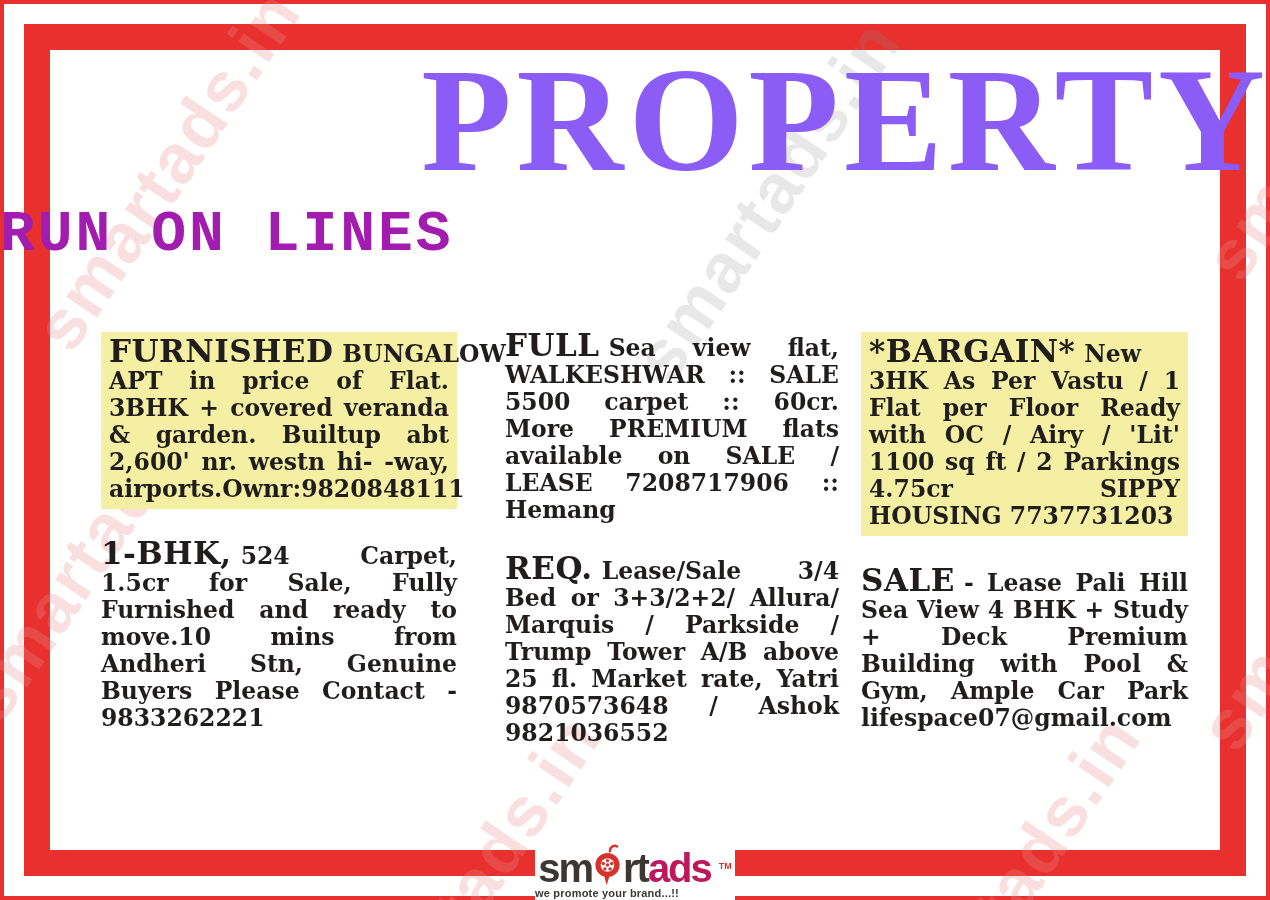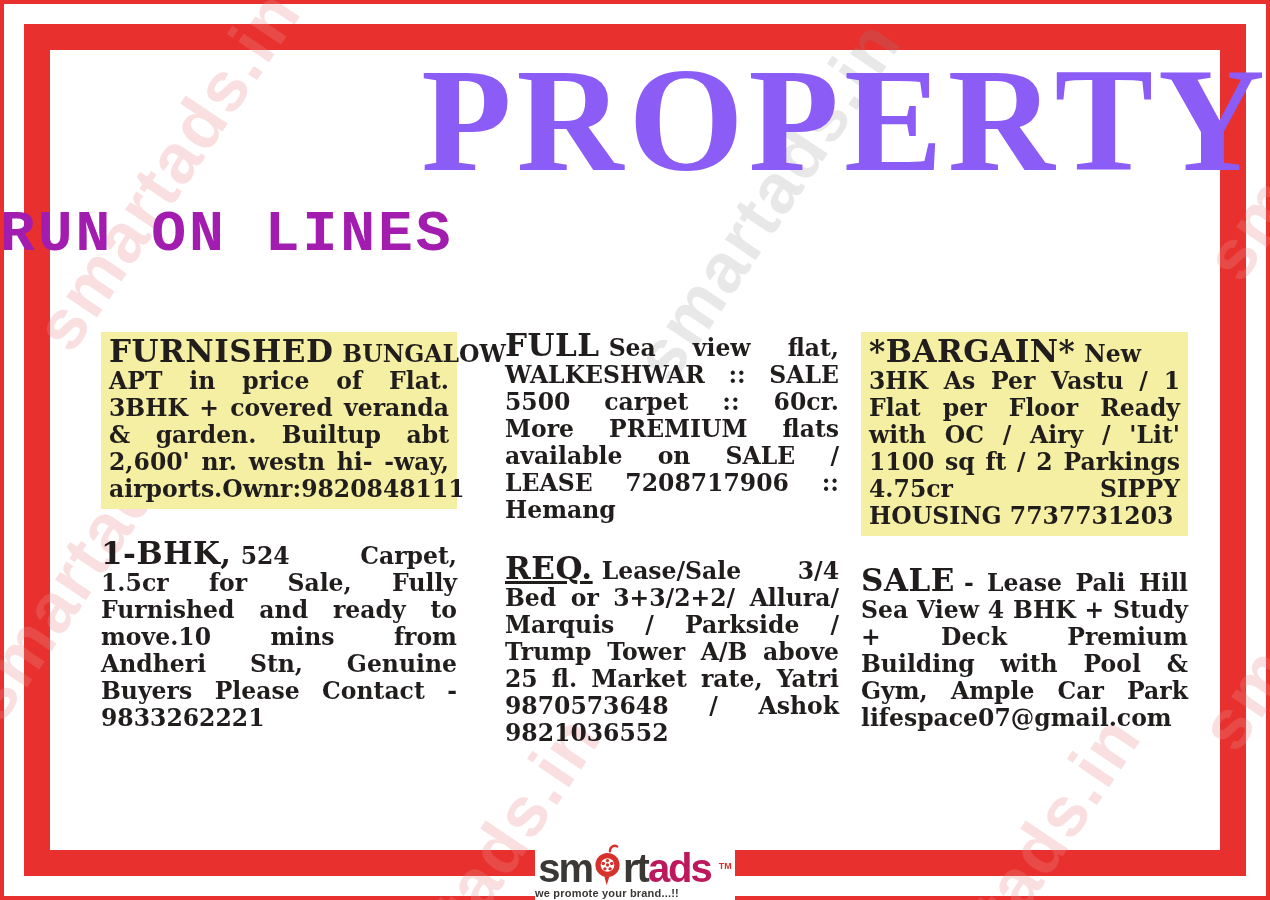--- a/index.html
+++ b/index.html
@@ -38,21 +38,21 @@
   .col-1 { left:85px;  width:372px; }
   .col-2 { left:489px; width:350px; }
   .col-3 { left:845px; width:343px; }
 
   .ad {
     color:#211d1d; font-weight:bold; font-size:23.5px; line-height:27px;
     text-align:justify; margin-bottom:31px;margin-left:16px;
   }
   .ad.hl { background:#F4EFA3; padding:6px 8px; }
   .adh { font-size:31px; letter-spacing:0.5px; margin-right:9px; }
-  .adh.u { text-decoration:underline; }
+  .adh.u { }
 
   
   .logo-box {
     position:absolute; left:535px; top:842px; width:200px; height:58px;
     background:#ffffff; z-index:5; text-align:center;
   }
   .logo-row {
     display:flex; align-items:center; justify-content:center;
     font-family:"Liberation Sans", sans-serif; font-weight:bold;
     font-size:40px; line-height:40px; color:#3a3735; letter-spacing:-2px;

